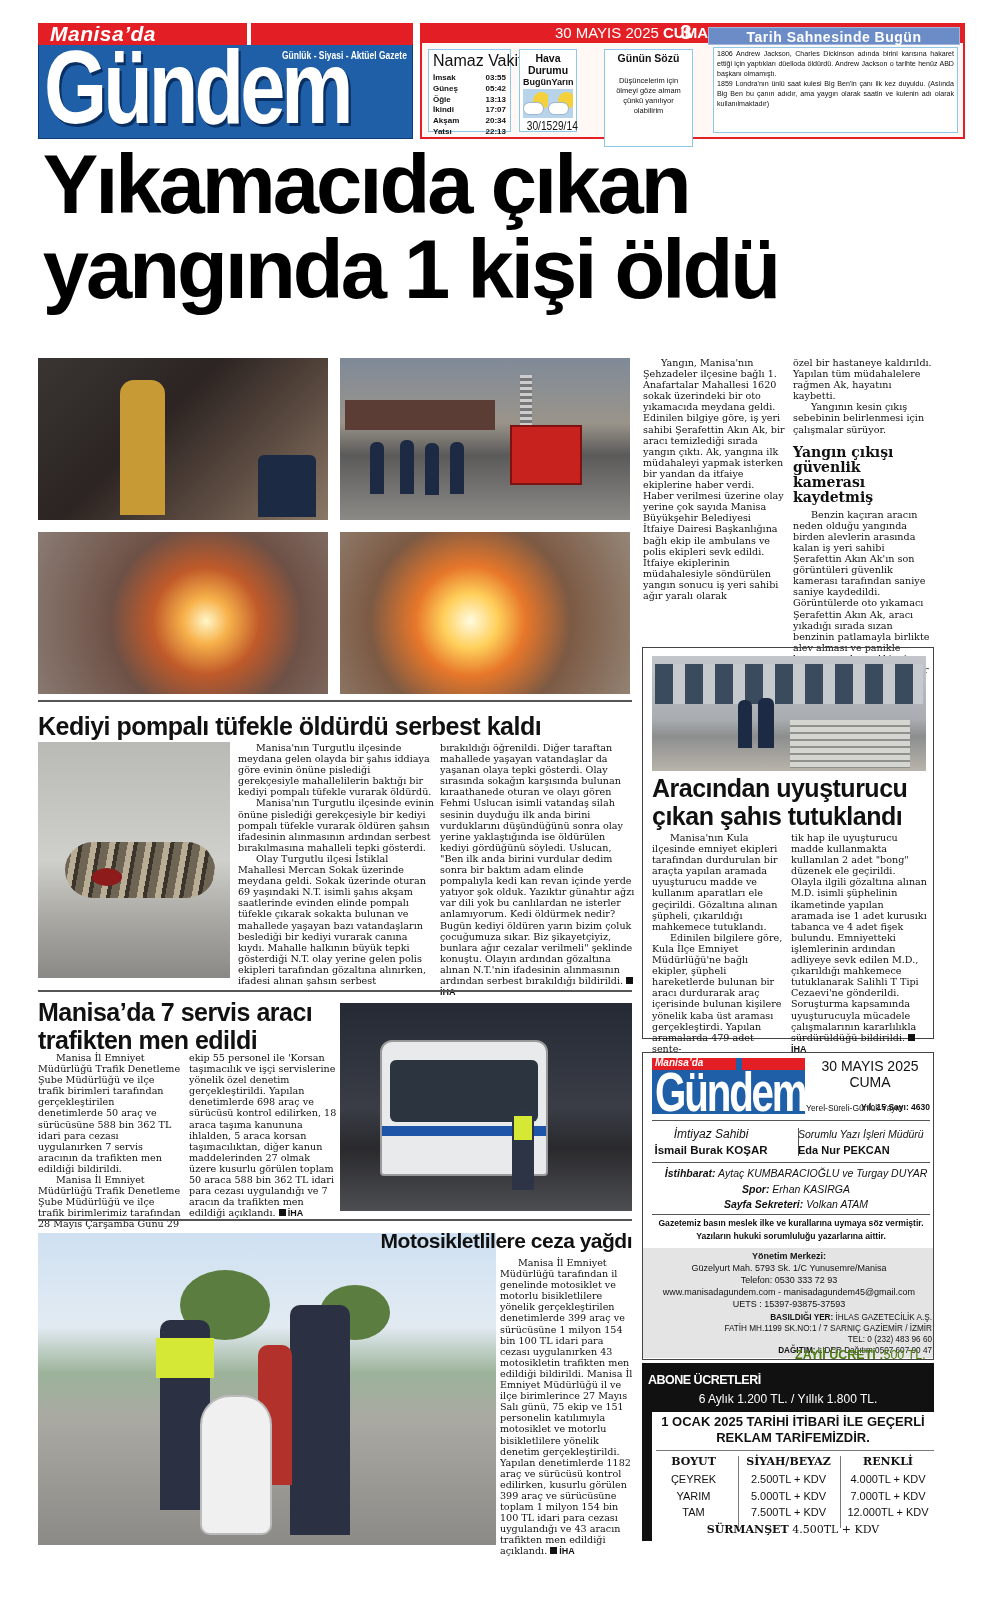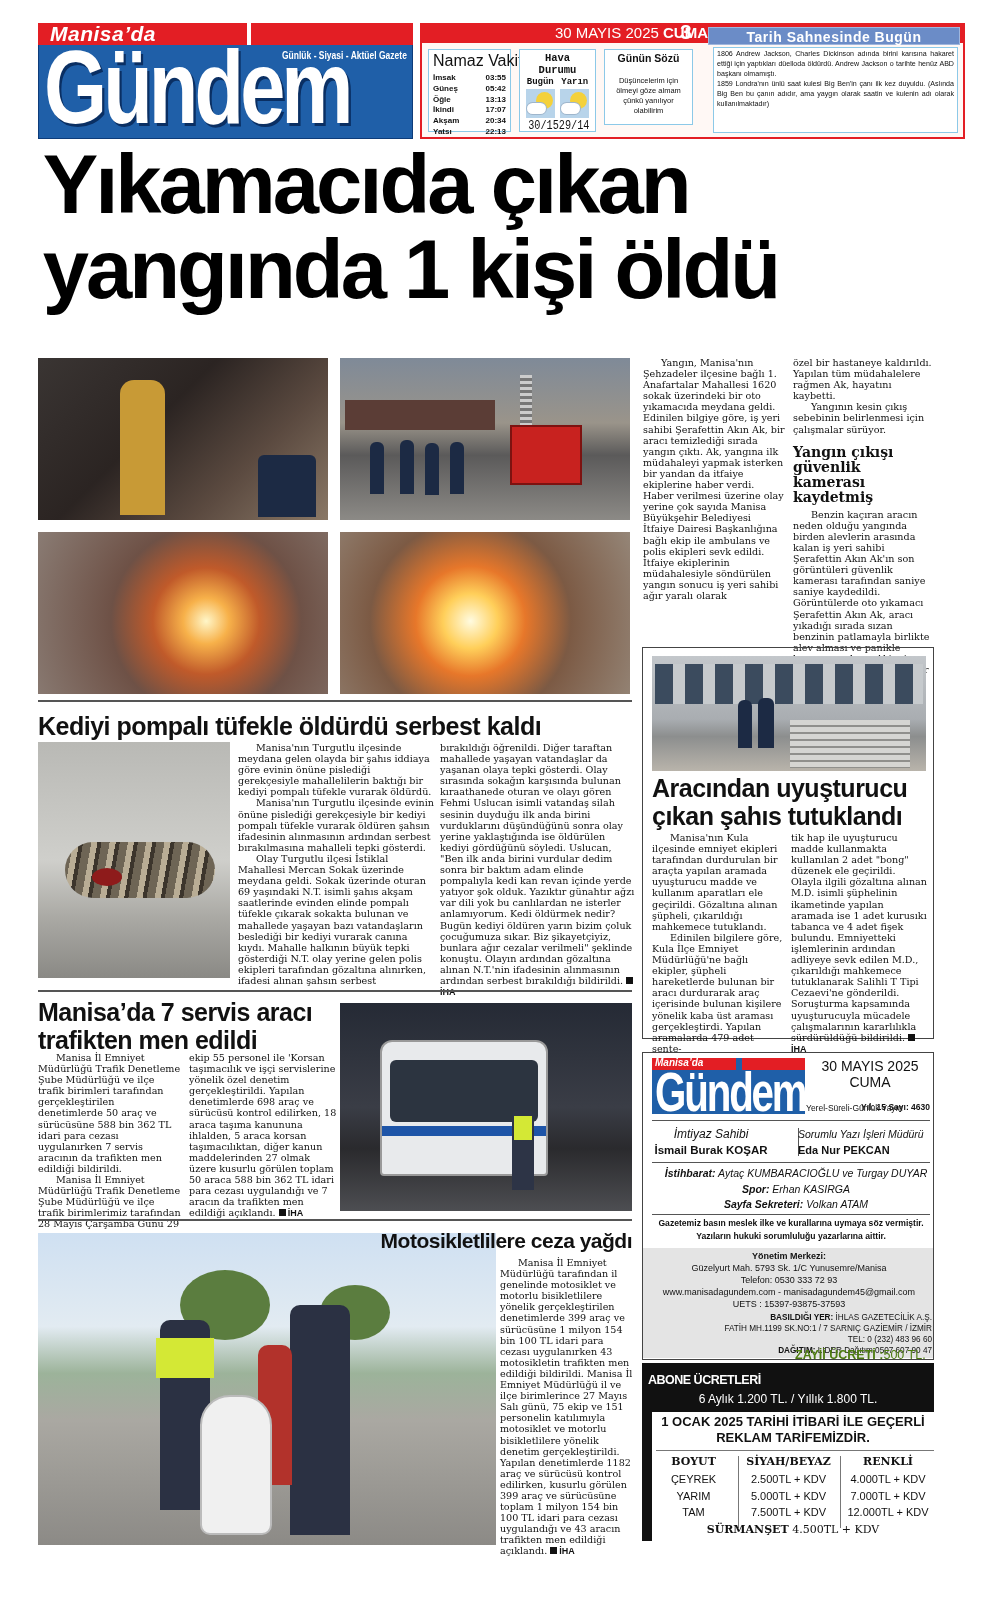--- a/index.html
+++ b/index.html
@@ -15,29 +15,29 @@
 
 .info{left:420px;top:23px;width:545px;height:116px;border:2px solid #e31e24;background:#fff8f5}
 .info-bar{left:420px;top:23px;width:545px;height:20px;background:#e31e24}
 .date-line{left:420px;top:24px;width:288px;text-align:right;font:15px "Liberation Sans",sans-serif;color:#fff}
 .date-line b{font-weight:bold}
 .page-no{left:680px;top:20px;font:bold 21px "Liberation Sans",sans-serif;color:#fff}
 .box{border:1.5px solid #8cc9e8;background:#fff}
 .namaz{left:428px;top:49px;width:83px;height:83px;padding:2px 4px;font-family:"Liberation Sans",sans-serif}
 .namaz h4{font-size:16px;font-weight:normal;margin-bottom:3px;white-space:nowrap}
 .namaz .row{display:flex;justify-content:space-between;font-size:8px;font-weight:bold;line-height:10.8px}
-.hava{left:519px;top:49px;width:77px;height:83px;padding:2px 3px;font-family:Liberation Mono, monospace;text-align:center}
+.hava{left:519px;top:49px;width:58px;height:83px;padding:2px 3px;font-family:Liberation Sans, sans-serif;text-align:center}
 .hava h4{font-size:10.5px;font-weight:bold}
 .hava .days{display:flex;justify-content:space-around;font-size:9px;font-weight:bold;margin-top:1px}
 .hava .icons{display:flex;justify-content:space-around;margin-top:2px}
 .wicon{width:29px;height:29px;background:#b8d4ea;position:relative;overflow:hidden}
 .wicon .sun{position:absolute;left:10px;top:3px;width:17px;height:17px;border-radius:50%;background:#f4d13b}
 .wicon .cloud{position:absolute;left:1px;top:14px;width:19px;height:11px;border-radius:8px;background:#fff;box-shadow:0 0 0 1px #9fb6cc}
 .hava .temps{display:flex;justify-content:space-around;font-size:12px;margin-top:1px;transform:scaleX(.85)}
-.soz{left:604px;top:49px;width:89px;height:76px;padding:2px 3px;font-family:"Liberation Sans",sans-serif;text-align:center}
+.soz{left:604px;top:49px;width:89px;height:98px;padding:2px 3px;font-family:"Liberation Sans",sans-serif;text-align:center}
 .soz h4{font-size:10.5px;font-weight:bold;margin-bottom:12px}
 .soz p{font-size:7.5px;line-height:10px}
 .tarih-title{left:708px;top:27px;width:252px;height:18px;background:#6b8cc7;color:#fff;font:bold 14px "Liberation Sans",sans-serif;text-align:center;line-height:18px;letter-spacing:.5px;border:1px solid #9fb6dd}
 .tarih-text{left:713px;top:47px;width:245px;font:7.1px/10px "Liberation Sans",sans-serif;text-align:justify;border:1px solid #8cc9e8;padding:1px 3px;background:#fff;height:86px}
 
 .headline{left:38px;top:142px;width:930px;font:900 84px/85px "Liberation Sans",sans-serif;letter-spacing:-3px;color:#000;transform:scaleX(.99)}
 .headline div{white-space:nowrap}
 
 .photo{overflow:hidden}
 .ph-fire1{left:38px;top:358px;width:290px;height:162px;background:linear-gradient(135deg,#3a3533 0%,#2b2422 40%,#5b4a40 70%,#8a7866 100%)}

